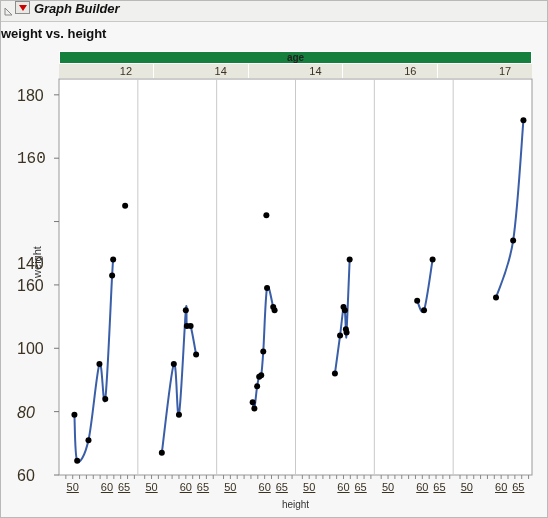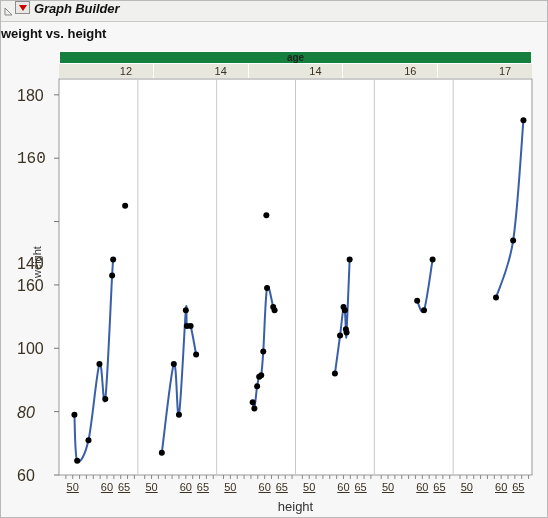--- a/index.html
+++ b/index.html
@@ -78,21 +78,21 @@
   .axis-y-label{
     position:absolute;
     left:-4px;top:255px;
     width:80px;text-align:center;
     font-size:11px;color:#333;
     transform:rotate(-90deg);
     transform-origin:center center;
   }
   .axis-x-label{
     position:absolute;left:58px;top:498px;width:473px;
-    text-align:center;font-size:13px;color:#333;
+    text-align:center;font-size:10px;color:#333;
   }
   .ytick{
     position:absolute;right:0;width:34px;text-align:left;
     font-size:16px;color:#3b3222;
   }
   .yticks{position:absolute;left:16px;top:0;width:34px;height:518px;}
   .xticklab{
     position:absolute;font-size:11px;color:#3b3222;
     transform:translateX(-50%);
     white-space:nowrap;

